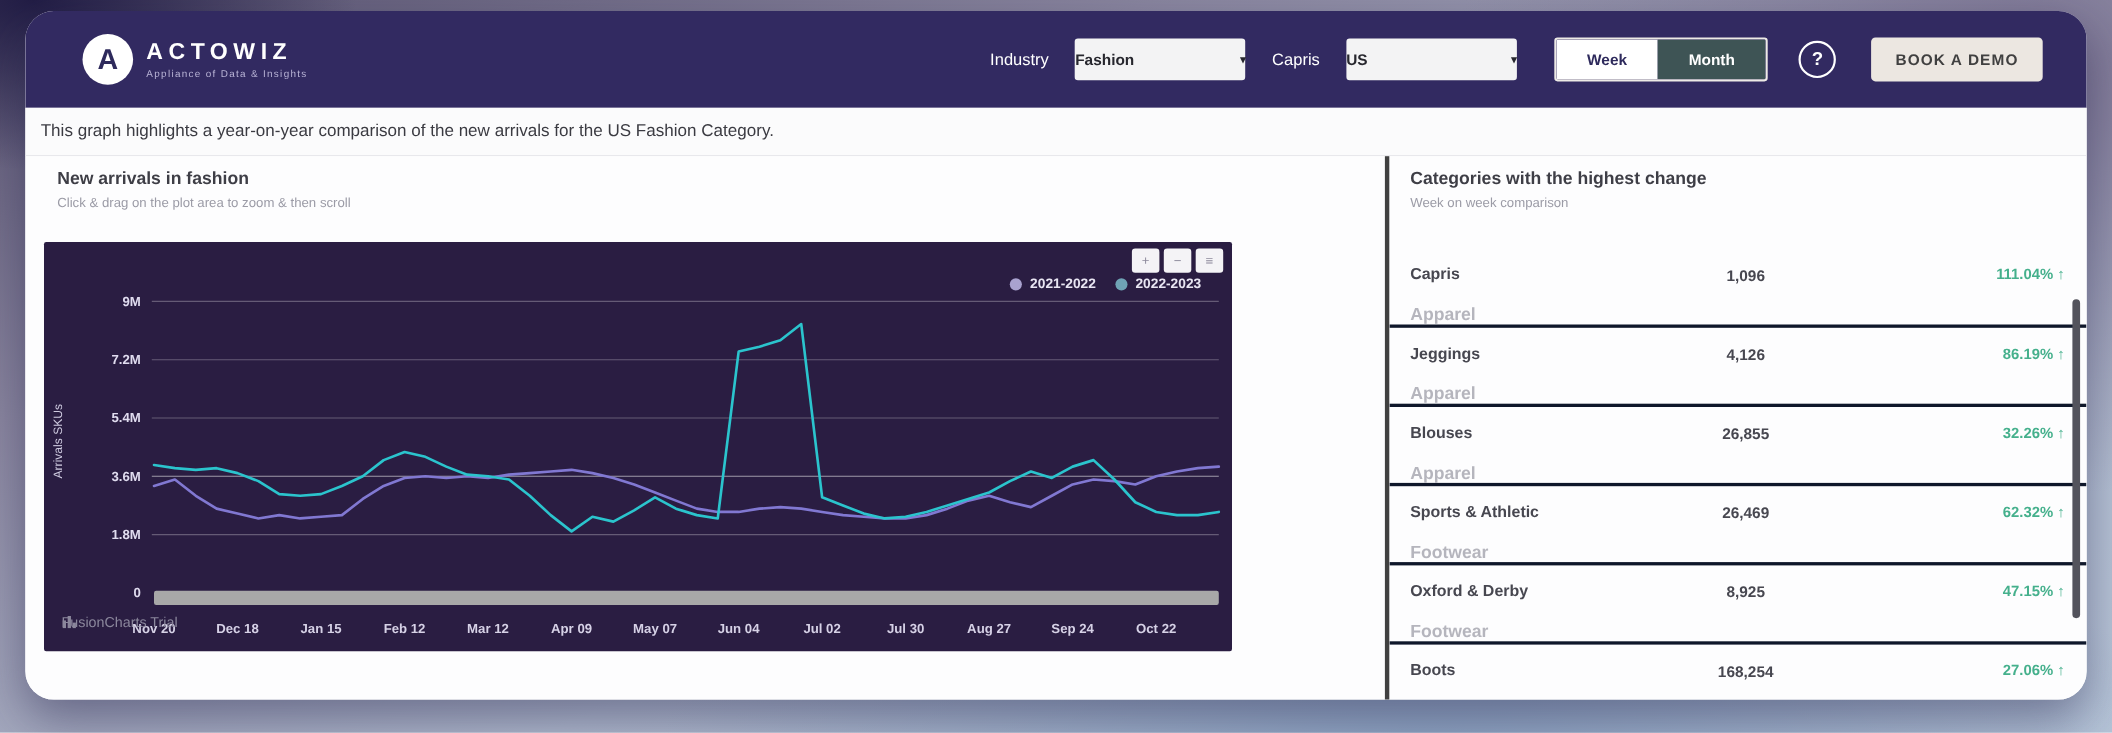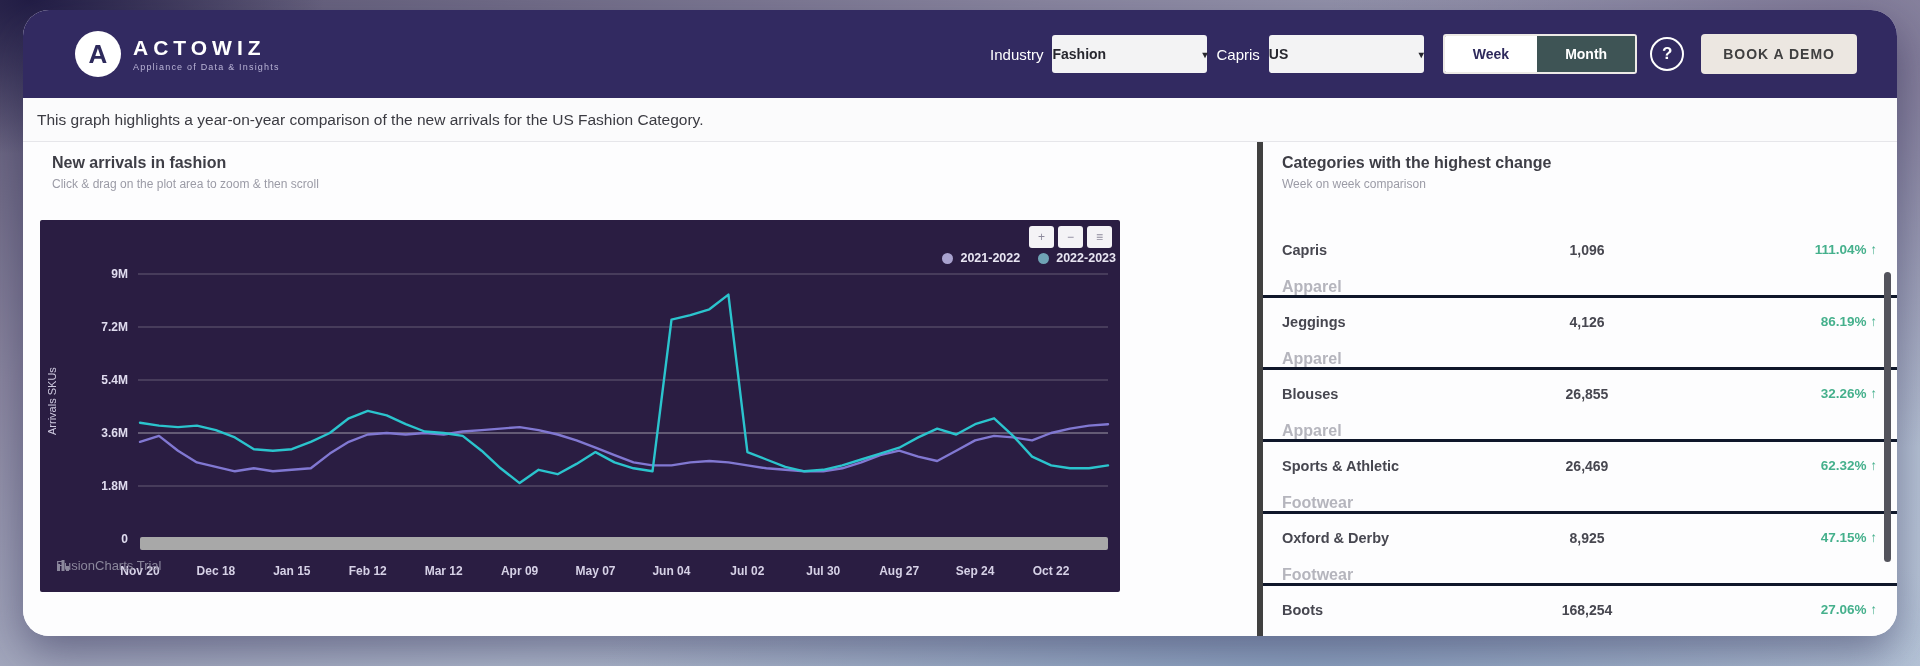--- a/index.html
+++ b/index.html
@@ -21,21 +21,21 @@
   .hdr {
     height:88px; background:#322a61; display:flex; align-items:center;
     padding:0 40px 0 52px;
   }
   .logo { display:flex; align-items:center; gap:12px; }
   .logo-mark { width:46px; height:46px; border-radius:50%; background:#ffffff;
     display:flex; align-items:center; justify-content:center;
     font-weight:800; font-size:26px; color:#2e2a5c; }
   .brand { color:#fff; font-weight:700; font-size:21px; letter-spacing:5px; line-height:22px;}
   .tagline { color:#b9b4d6; font-size:9px; letter-spacing:1.2px; margin-top:3px;}
-  .hdr-controls { margin-left:auto; display:flex; align-items:center; gap:9px; }
+  .hdr-controls { margin-left:auto; display:flex; align-items:center; gap:24px; }
   .ctl-label { color:#fff; font-size:15px; }
   .select {
     width:155px; height:38px; background:#f3f3f4; border-radius:3px;
     display:flex; align-items:center; justify-content:space-between;
     padding:0 0; font-size:14px; font-weight:700; color:#27272e; cursor:pointer;
   }
   .caret { font-size:10px; color:#27272e; }
   .toggle { display:flex; border:2px solid #edeae6; border-radius:3px; overflow:hidden; margin-left:10px;}
   .toggle button { border:none; padding:10px 28px; font-size:14px; font-weight:700;
     font-family:inherit; cursor:pointer; }
@@ -45,32 +45,32 @@
     color:#fff; font-weight:700; font-size:17px; display:flex; align-items:center;
     justify-content:center; cursor:pointer; margin-left:4px;}
   .cta { background:#ece7e1; color:#404040; font-weight:700; font-size:14px;
     letter-spacing:1px; border:none; border-radius:4px; padding:12px 22px;
     font-family:inherit; cursor:pointer; margin-left:8px;}
   
   .desc { padding:13px 20px 12px 14px; font-size:15.5px; color:#3b3b42;
     border-bottom:1px solid #e6e6ea; background:#fbfbfc;}
   
   .main { display:flex; height:496px; position:relative; background:#fdfdfe;}
-  .left-panel { width:1240px; border-right:6px solid #404040; position:relative; }
+  .left-panel { width:1240px; border-right:4px solid #404040; position:relative; }
   .panel-title { font-size:16px; font-weight:700; color:#3e3e46; }
   .panel-sub { font-size:12px; color:#9b9ba6; margin-top:5px; }
   .left-head { padding:12px 0 0 29px; }
   
   .chart { position:absolute; left:17px; top:78px; width:1080px; height:372px;
     background:#2a1d42; border-radius:2px; cursor:crosshair;}
   .chart-toolbar { position:absolute; top:6px; right:8px; display:flex; gap:4px; z-index:3;}
   .tb-btn { width:25px; height:22px; background:#f4f3f6; border:none; border-radius:3px;
     color:#8d8a9c; font-size:12px; line-height:22px; text-align:center; cursor:pointer;
     font-family:inherit; padding:0;}
-  .legend { position:absolute; top:31px; right:4px; display:flex; gap:18px; z-index:2;}
+  .legend { position:absolute; top:31px; right:28px; display:flex; gap:18px; z-index:2;}
   .litem { display:flex; align-items:center; gap:7px; color:#e8e5f2;
     font-size:12.5px; font-weight:700; cursor:pointer;}
   .dot { width:11px; height:11px; border-radius:50%; display:inline-block; }
   .chart svg { position:absolute; left:0; top:0; }
   .hscroll { position:absolute; left:100px; width:968px; top:317px; height:13px;
     background:#a8a8a8; border-radius:2px; z-index:2; cursor:pointer;}
   .watermark { position:absolute; left:16px; top:338px; display:flex; align-items:center;
     gap:6px; color:#8b879c; font-size:13px; z-index:2;}
   
   .right-panel { flex:1; position:relative; overflow:hidden; }

